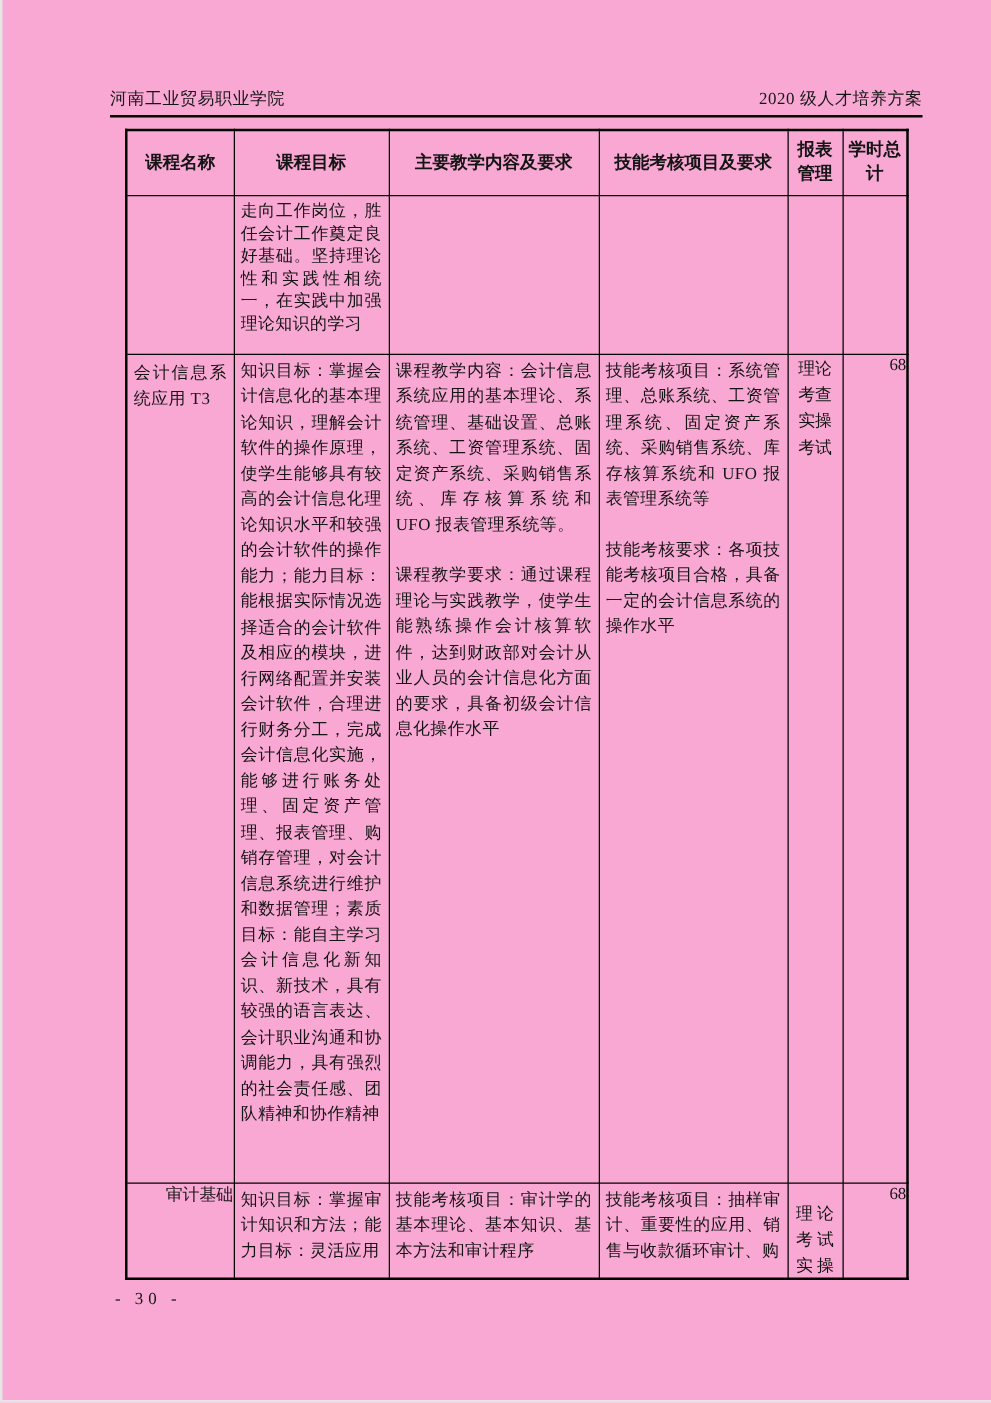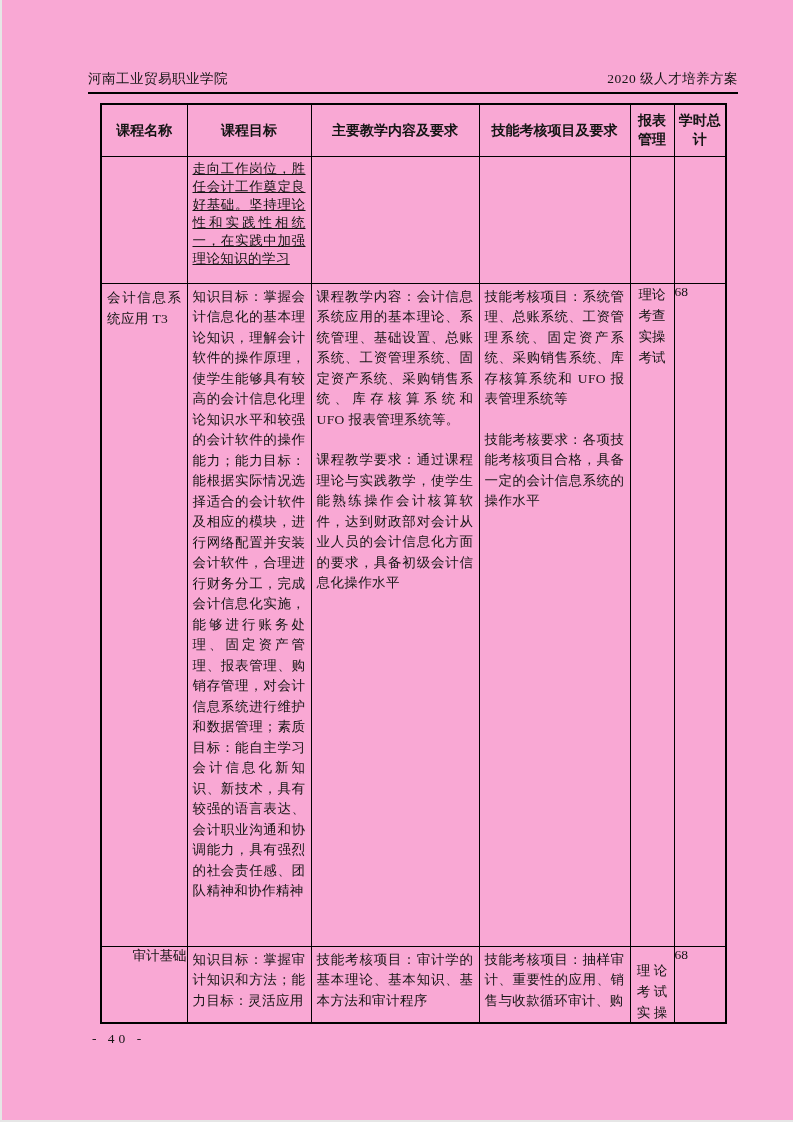--- a/index.html
+++ b/index.html
@@ -32,27 +32,27 @@
   .doc-table th{
     font-weight:bold;font-size:14px;text-align:center;vertical-align:middle;
     line-height:19px;padding:2px 1px;
   }
   .clip{overflow:hidden;}
   .cell-pad{padding:3px 5px;}
   .just{
     text-align:justify;text-justify:inter-character;line-height:20.5px;
     letter-spacing:0.4px;
   }
-  .tight{line-height:18px;text-decoration:underline;}
+  .tight{line-height:18px;}
   .v-mid{vertical-align:middle;}
   .h-center{text-align:right;}
   .para{margin:0 0 20px 0;font-family:Liberation Serif, serif;}
   .para:last-child{margin:0;}
   .method-line{line-height:21px;text-align:center;white-space:pre;}
-  .hours{text-align:left;vertical-align:middle;font-size:13.5px;}
+  .hours{text-align:right;vertical-align:middle;font-size:13.5px;}
   .page-number{
     position:absolute;left:92px;top:1031px;font-size:13.5px;letter-spacing:4px;
   }
 </style>
 </head>
 <body>
 
 <div class="page">
 
   <div class="page-header">
@@ -142,15 +142,15 @@
             <div class="method-line">考 试</div>
             <div class="method-line">实 操</div>
           </div>
         </td>
         <td class="hours">68</td>
       </tr>
 
     </tbody>
   </table>
 
-  <div class="page-number">- 40 -</div>
+  <div class="page-number">- 30 -</div>
 
 </div>
 
 </body></html>

